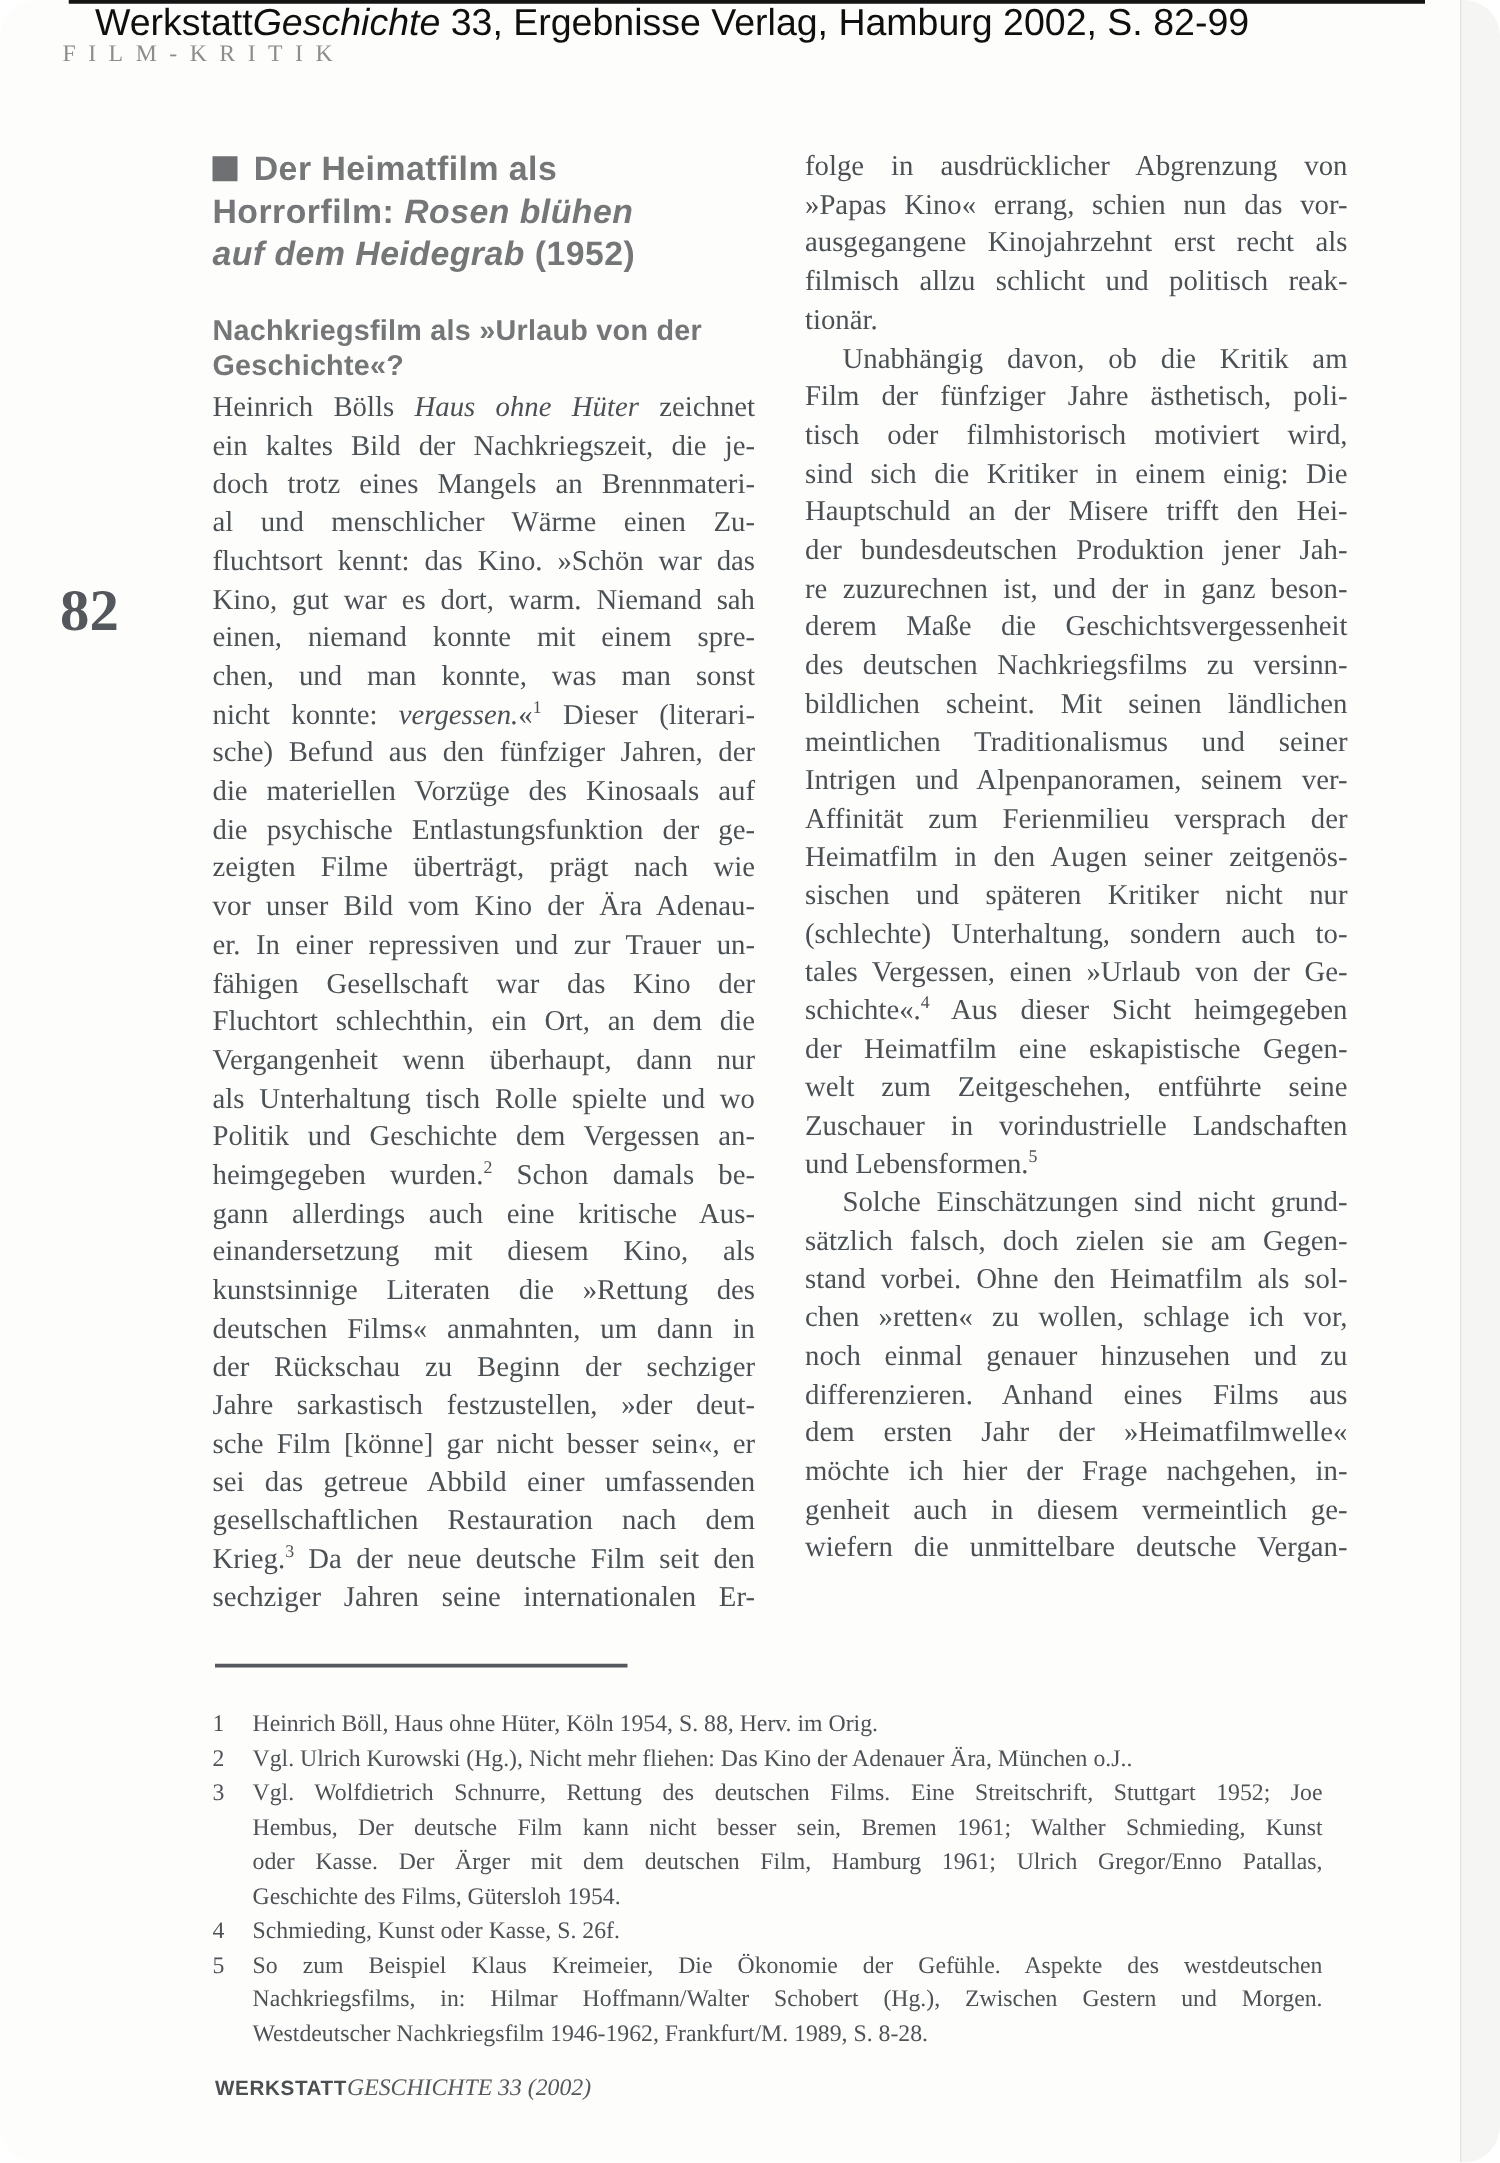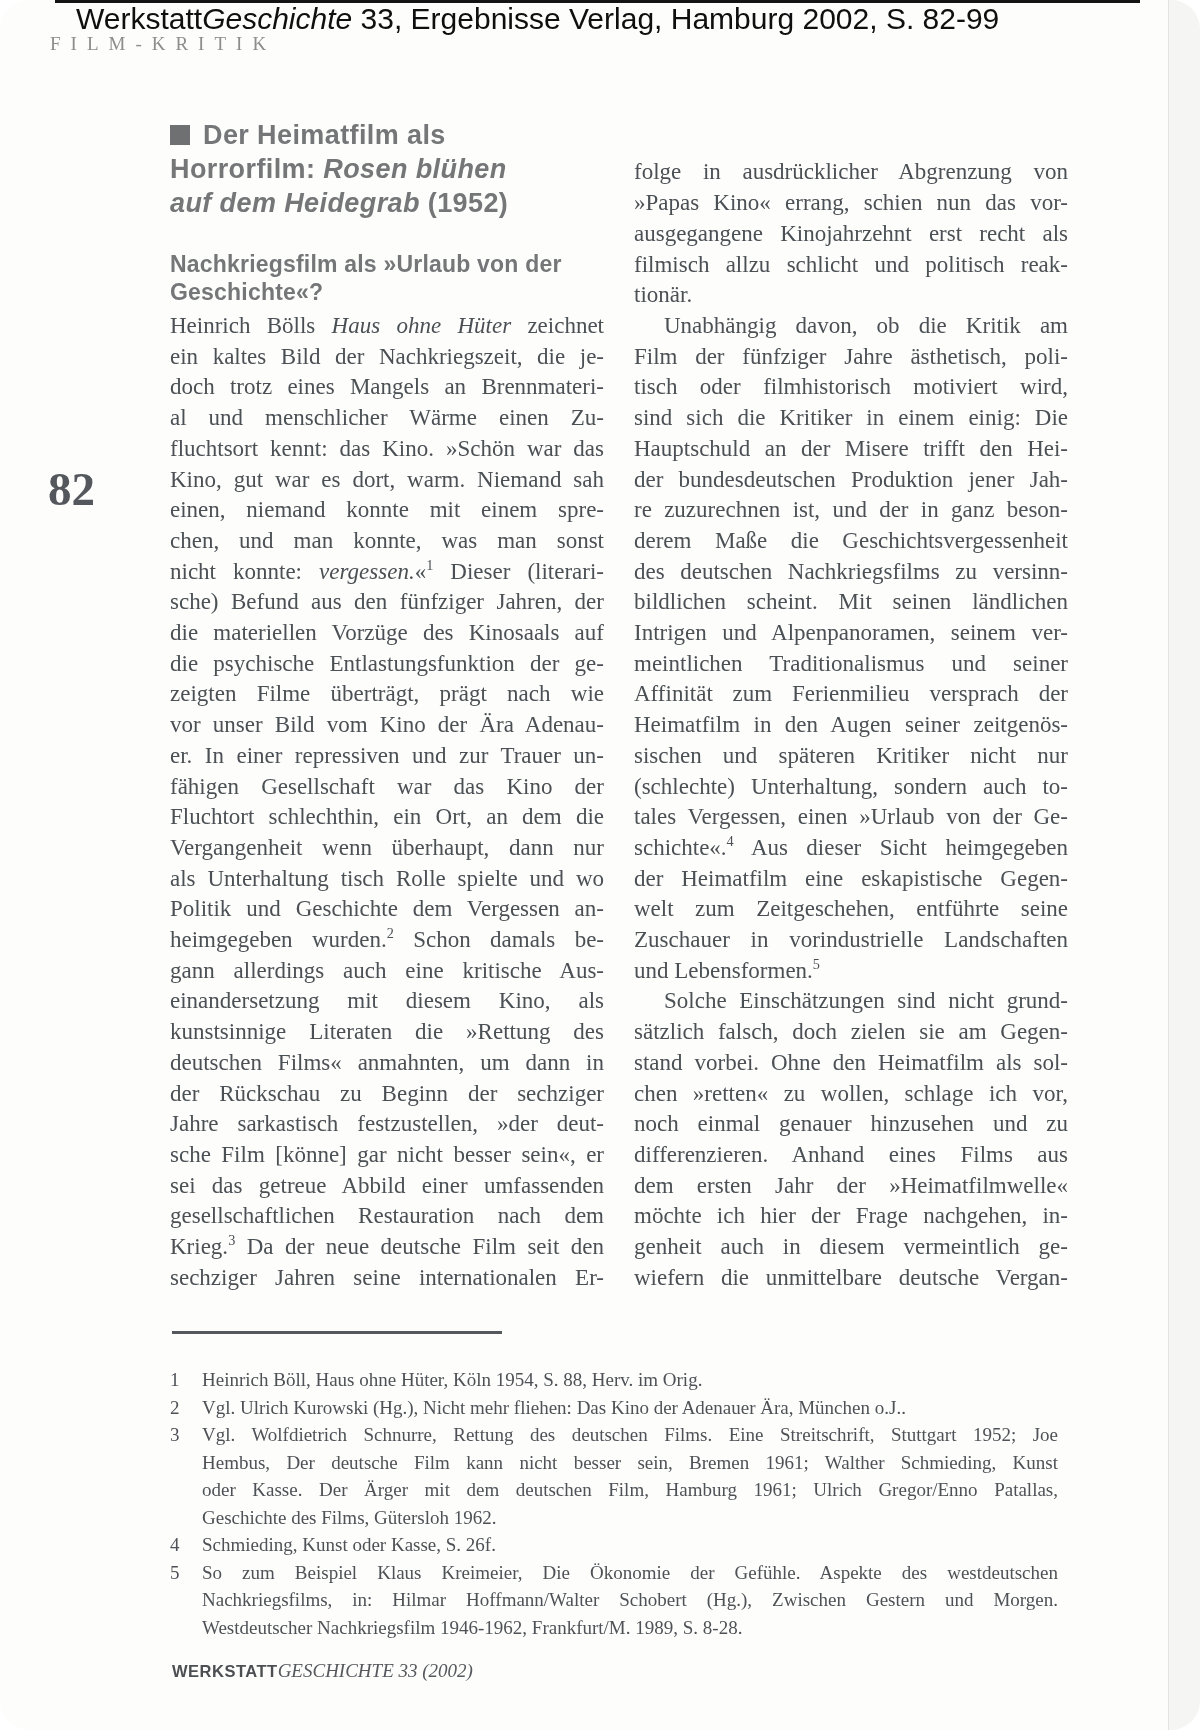--- a/index.html
+++ b/index.html
@@ -23,21 +23,21 @@
     position:absolute; left:50px; top:33px;
     font-family:"Liberation Serif",serif; font-size:19px; letter-spacing:10px;
     color:#8d8d8d; white-space:nowrap;
   }
 
   .pagenum {
     position:absolute; left:48px; top:462px;
     font-size:47px; color:#54585c; font-weight:bold;
   }
 
-  .columns { position:absolute; left:170px; top:118px; width:898px; display:flex; gap:30px;align-items:flex-end; }
+  .columns { position:absolute; left:170px; top:118px; width:898px; display:flex; gap:40px; }
   .col { width:434px; flex:none; }
 
   .title {
     margin:0; font-family:"Liberation Sans",sans-serif; font-weight:bold;
     font-size:27px; line-height:34px; color:#747678; letter-spacing:0.4px;
   }
   .title .em { font-style:italic; }
   .sq { display:inline-block; width:20px; height:20px; background:#6e7072; margin-right:13px; vertical-align:-1px; }
 
   .subtitle {
@@ -150,22 +150,22 @@
           <div class="tline ind"><span>Unabhängig davon, ob die Kritik am</span></div>
           <div class="tline"><span>Film der fünfziger Jahre ästhetisch, poli-</span></div>
           <div class="tline"><span>tisch oder filmhistorisch motiviert wird,</span></div>
           <div class="tline"><span>sind sich die Kritiker in einem einig: Die</span></div>
           <div class="tline"><span>Hauptschuld an der Misere trifft den Hei-</span></div>
           <div class="tline"><span>der bundesdeutschen Produktion jener Jah-</span></div>
           <div class="tline"><span>re zuzurechnen ist, und der in ganz beson-</span></div>
           <div class="tline"><span>derem Maße die Geschichtsvergessenheit</span></div>
           <div class="tline"><span>des deutschen Nachkriegsfilms zu versinn-</span></div>
           <div class="tline"><span>bildlichen scheint. Mit seinen ländlichen</span></div>
+          <div class="tline"><span>meintlichen Traditionalismus und seiner</span></div>
           <div class="tline"><span>Intrigen und Alpenpanoramen, seinem ver-</span></div>
-          <div class="tline"><span>meintlichen Traditionalismus und seiner</span></div>
           <div class="tline"><span>Affinität zum Ferienmilieu versprach der</span></div>
           <div class="tline"><span>Heimatfilm in den Augen seiner zeitgenös-</span></div>
           <div class="tline"><span>sischen und späteren Kritiker nicht nur</span></div>
           <div class="tline"><span>(schlechte) Unterhaltung, sondern auch to-</span></div>
           <div class="tline"><span>tales Vergessen, einen »Urlaub von der Ge-</span></div>
           <div class="tline"><span>schichte«.</span><span class="sup">4</span><span> Aus dieser Sicht heimgegeben</span></div>
           <div class="tline"><span>der Heimatfilm eine eskapistische Gegen-</span></div>
           <div class="tline"><span>welt zum Zeitgeschehen, entführte seine</span></div>
           <div class="tline"><span>Zuschauer in vorindustrielle Landschaften</span></div>
           <div class="tline last"><span>und Lebensformen.</span><span class="sup">5</span></div>
@@ -198,21 +198,21 @@
         <div class="fn-text">
           <div class="tline last"><span>Vgl. Ulrich Kurowski (Hg.), Nicht mehr fliehen: Das Kino der Adenauer Ära, München o.J..</span></div>
         </div>
       </div>
       <div class="fn-row">
         <span class="fn-num">3</span>
         <div class="fn-text">
           <div class="tline"><span>Vgl. Wolfdietrich Schnurre, Rettung des deutschen Films. Eine Streitschrift, Stuttgart 1952; Joe</span></div>
           <div class="tline"><span>Hembus, Der deutsche Film kann nicht besser sein, Bremen 1961; Walther Schmieding, Kunst</span></div>
           <div class="tline"><span>oder Kasse. Der Ärger mit dem deutschen Film, Hamburg 1961; Ulrich Gregor/Enno Patallas,</span></div>
-          <div class="tline last"><span>Geschichte des Films, Gütersloh 1962.</span></div>
+          <div class="tline last"><span>Geschichte des Films, Gütersloh 1954.</span></div>
         </div>
       </div>
       <div class="fn-row">
         <span class="fn-num">4</span>
         <div class="fn-text">
           <div class="tline last"><span>Schmieding, Kunst oder Kasse, S. 26f.</span></div>
         </div>
       </div>
       <div class="fn-row">
         <span class="fn-num">5</span>

